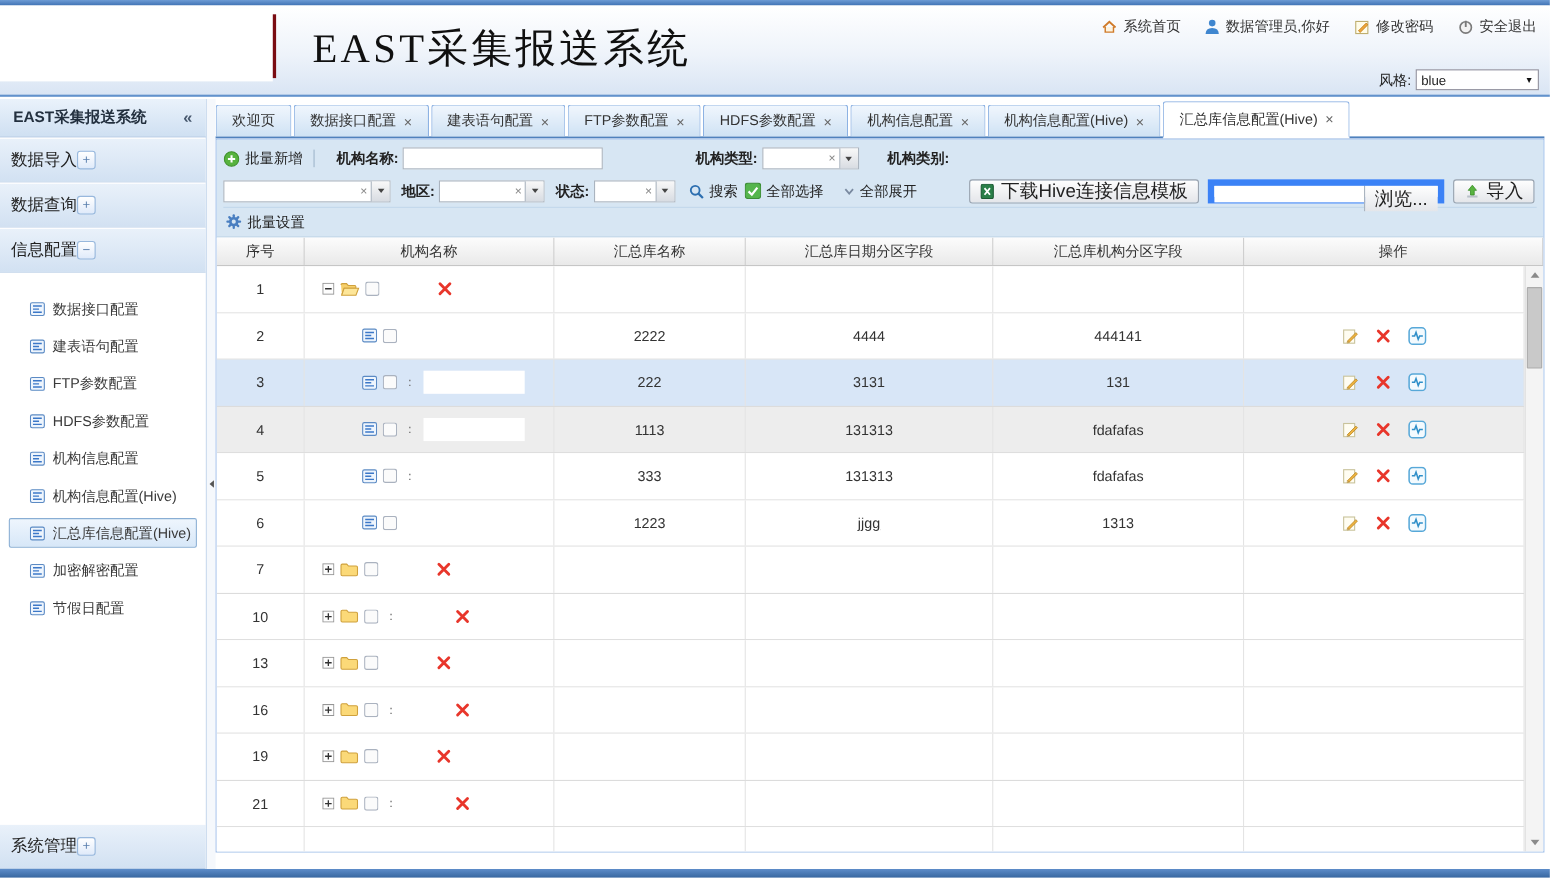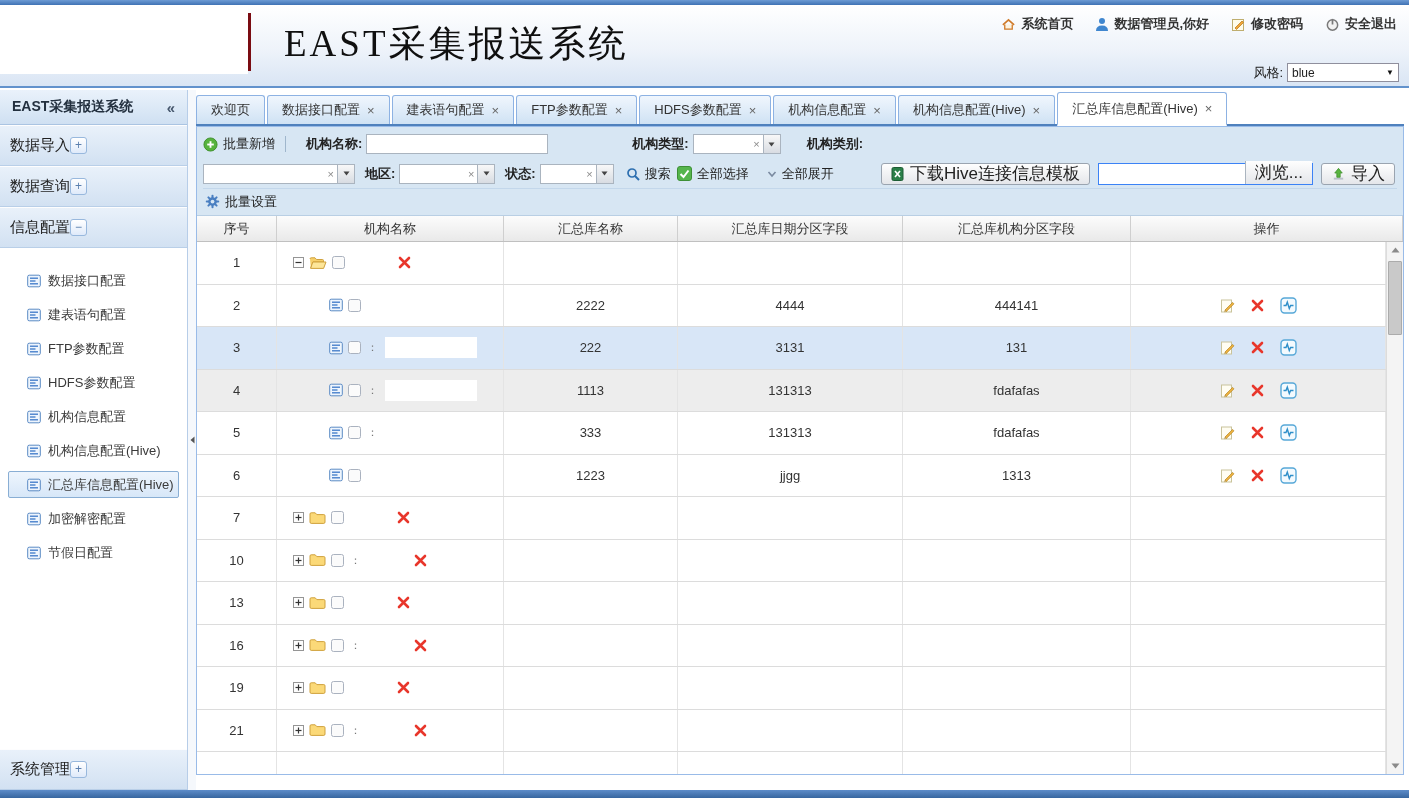--- a/index.html
+++ b/index.html
@@ -13,21 +13,21 @@
 
   
   .header { position:absolute; top:5px; left:0; right:0; height:83px;
             background:linear-gradient(180deg,#ffffff 0%,#eef3fa 55%,#d9e5f4 100%);
             border-bottom:2px solid #6292cc; }
   .logo-box { position:absolute; left:0; top:3px; width:248px; height:66px; background:#fff; }
   .logo-bar { position:absolute; left:248px; top:8px; width:3px; height:58px; background:#7a0c12; }
   .logo-title { position:absolute; left:284px; top:14px; font-family:"Liberation Serif","DejaVu Serif",serif;
                 font-size:37px; color:#101010; letter-spacing:3px; white-space:nowrap; }
   .top-nav { position:absolute; top:10px; right:12px; display:flex; gap:22px; align-items:center; font-size:13px; color:#333; }
-  .nav-item { display:flex; gap:5px; align-items:center; cursor:pointer; white-space:nowrap;font-weight:bold; }
+  .nav-item { display:flex; gap:5px; align-items:center; cursor:pointer; white-space:nowrap; }
   .style-picker { position:absolute; top:58px; right:10px; display:flex; align-items:center; gap:4px; font-size:13px; color:#222; }
   .fake-select { width:112px; height:19px; border:1px solid #8f8f9d; background:#fff; display:flex; align-items:center;
                  justify-content:space-between; padding:0 4px; font-size:12px; cursor:pointer; }
   .sel-arrow { font-size:8px; color:#111; }
 
   
   .sidebar { position:absolute; left:0; top:90px; width:188px; bottom:8px; background:#fff;
              border-right:1px solid #b7cde8; display:flex; flex-direction:column; }
   .side-header { height:35px; flex:none; background:linear-gradient(180deg,#eaf2fb,#cfe0f2); border-bottom:1px solid #aac4e2;
                  display:flex; align-items:center; justify-content:space-between; padding:0 12px;
@@ -67,21 +67,21 @@
   .tb-label { font-weight:bold; margin:0 4px 0 10px; white-space:nowrap; }
   .tb-input { height:20px; border:1px solid #aab4bf; background:#fff; width:182px; font:inherit; padding:0 3px; }
   .combo { display:flex; align-items:center; height:20px; border:1px solid #aab4bf; background:#fff; flex:none; }
   .combo-field { flex:1; height:100%; }
   .combo-x { font-size:11px; color:#8a8a8a; padding:0 3px; cursor:pointer; }
   .combo-btn { width:17px; height:100%; background:linear-gradient(#f8f8f8,#d8dce2); border-left:1px solid #aab4bf;
                display:flex; align-items:center; justify-content:center; cursor:pointer; }
   .btn { display:inline-flex; align-items:center; gap:5px; height:22px; padding:0 9px; border:1px solid #9aa4b0;
          border-radius:3px; background:linear-gradient(#fefefe,#e4e6ea); font-size:17px; color:#222; cursor:pointer; white-space:nowrap; }
   .right-group { margin-left:auto; display:flex; align-items:center; gap:8px; margin-right:2px; }
-  .file-box { display:flex; align-items:flex-end; height:22px; border:1px solid #3b82f6; background:#fff; width:215px; }
+  .file-box { display:flex; align-items:flex-start; height:22px; border:6px solid #3b82f6; background:#fff; width:215px; }
   .file-field { flex:1; border:none; outline:none; font:inherit; padding:0 3px; min-width:0; }
   .btn-browse { border:none; border-left:1px solid #aab4bf; border-radius:0; height:auto; }
 
   
   .grid { position:absolute; top:89px; left:0; right:0; bottom:0; overflow:hidden; background:#fff; }
   .grid-header { display:flex; height:26px; background:linear-gradient(#fcfcfc,#e9e9e9); border-bottom:1px solid #c0c0c0;
                  font-size:13px; color:#333; }
   .gh-cell { display:flex; align-items:center; justify-content:center; border-right:1px solid #cfcfcf; }
   .grid-body { position:absolute; top:26px; left:0; right:17px; bottom:0; overflow:hidden; }
   .grid-row { display:flex; height:42.5px; border-bottom:1px solid #dcdcdc; background:#fff; font-size:13px; color:#333; }

